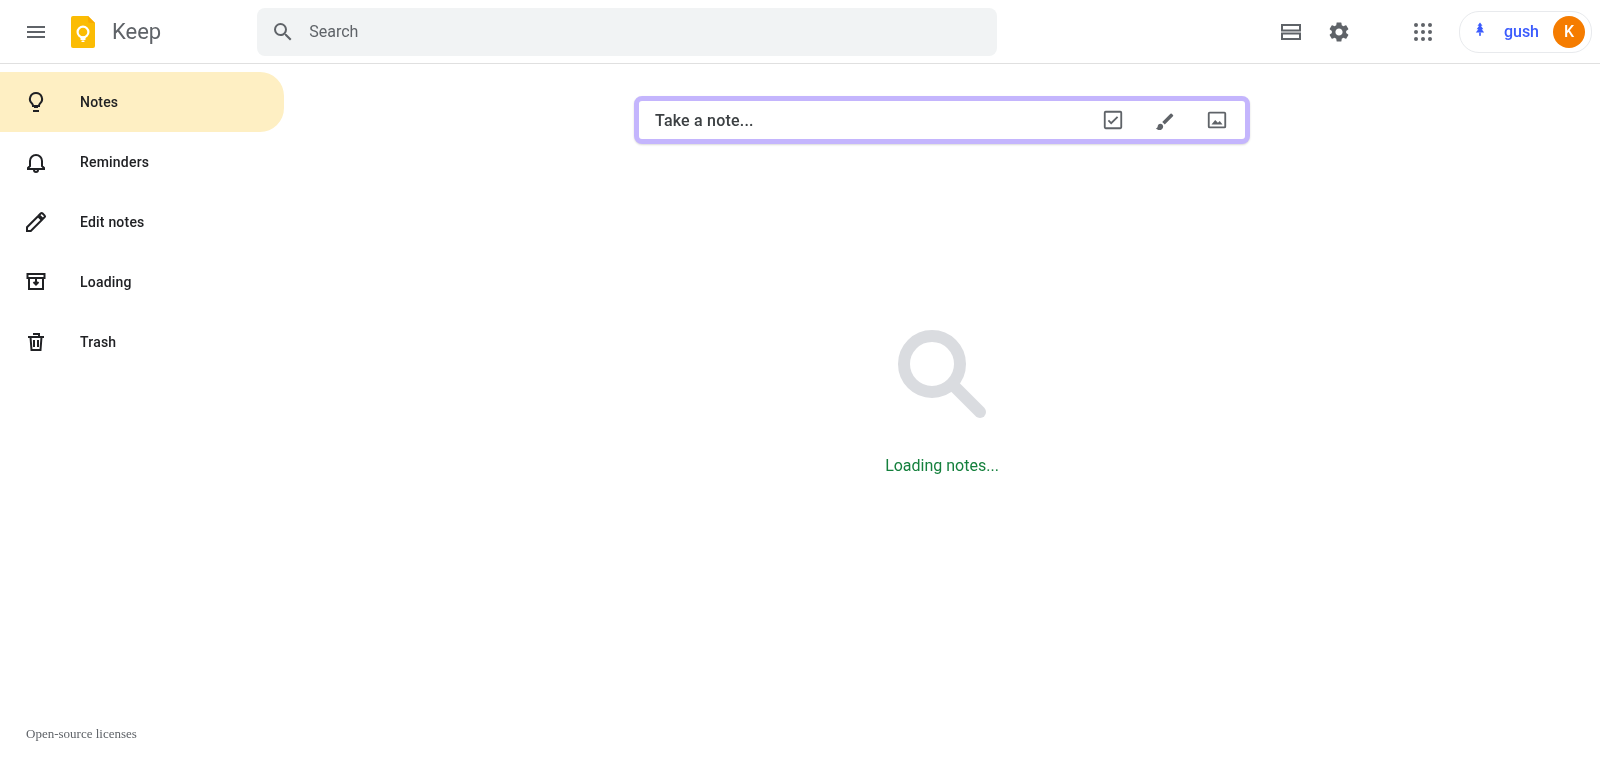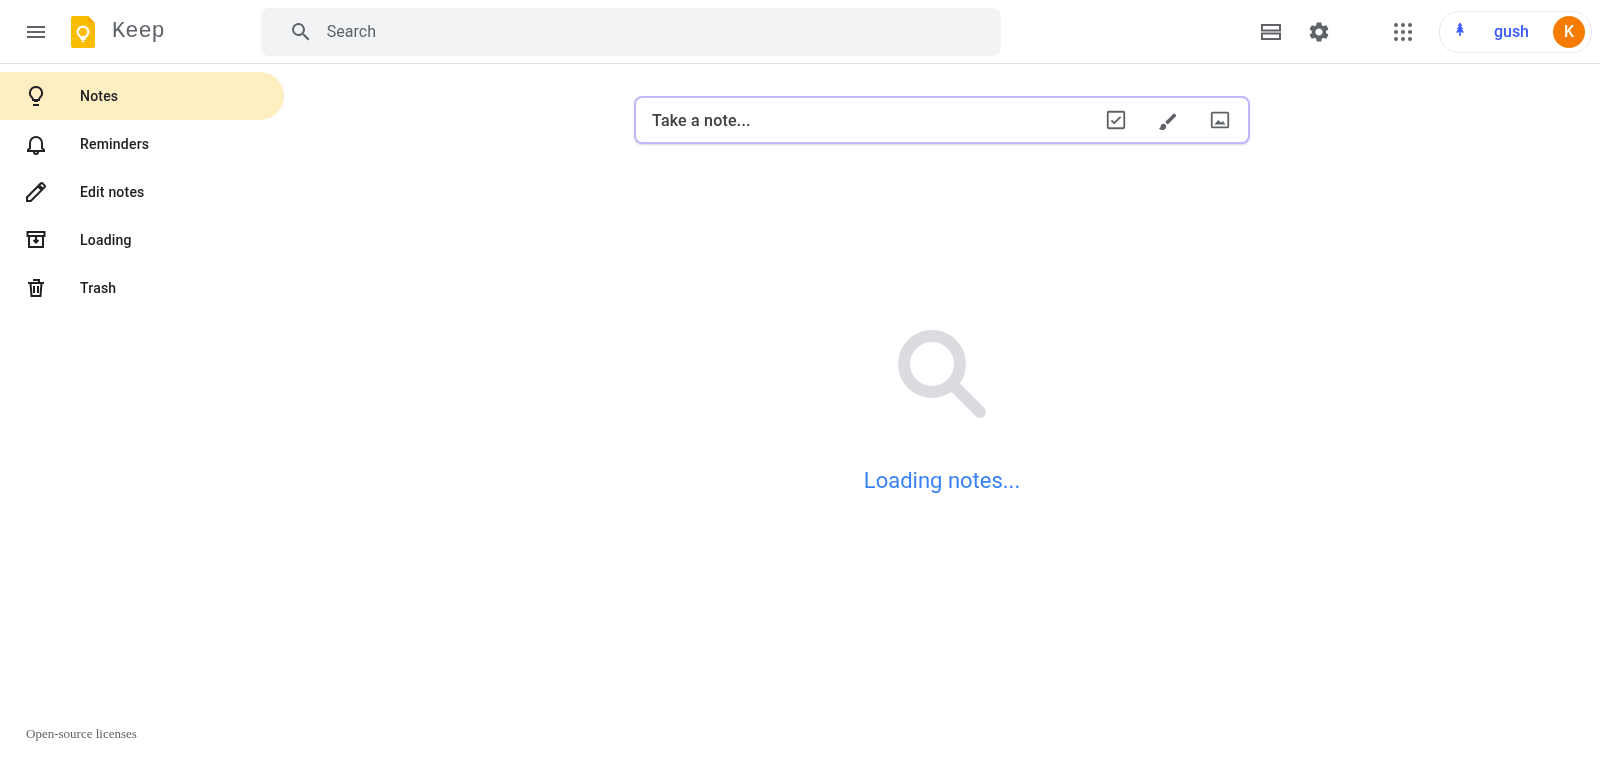--- a/index.html
+++ b/index.html
@@ -45,32 +45,31 @@
       width: 40px;
       height: 40px;
       display: flex;
       align-items: center;
       justify-content: center;
     }
     .brand-text {
       font-size: 22px;
       color: #5f6368;
       letter-spacing: 0px;
-      font-family: Liberation Mono, monospace;
     }
     
     .search-bar {
       margin-left: 96px;
       width: 740px;
       height: 48px;
       background: #f1f3f4;
       border-radius: 8px;
       display: flex;
       align-items: center;
-      padding: 0 28px;
+      padding: 0 14px;
     }
     .search-bar svg { color: #5f6368; }
     .search-input {
       border: none;
       background: transparent;
       outline: none;
       font-size: 16px;
       margin-left: 14px;
       flex: 1;
       color: #3c4043;
@@ -93,21 +92,21 @@
       border-radius: 50%;
       cursor: pointer;
       color: #5f6368;
     }
     
     .header-gap { width: 28px; }
     
     .gush-pill {
       display: flex;
       align-items: center;
-      gap: 24px;
+      gap: 14px;
       border: 1px solid #e8eaed;
       border-radius: 20px;
       padding: 4px 6px 4px 10px;
       margin-left: 8px;
       cursor: pointer;
     }
     .gush-text {
       color: #3b5bfd;
       font-weight: 500;
       font-size: 16px;
@@ -134,21 +133,21 @@
       height: calc(758px - 64px);
     }
     
     
     .sidebar {
       width: 284px;
       padding-top: 8px;
       flex-shrink: 0;
     }
     .side-item {
-      height: 48px;
+      height: 60px;
       display: flex;
       align-items: center;
       padding-left: 24px;
       border-top-right-radius: 24px;
       border-bottom-right-radius: 24px;
       cursor: pointer;
       color: #202124;
       gap: 32px;
     }
     .side-item.active {
@@ -174,21 +173,21 @@
       position: relative;
       padding-top: 32px;
       display: flex;
       flex-direction: column;
       align-items: center;
     }
     
     .note-input-bar {
       width: 616px;
       height: 48px;
-      border: 2px solid #c4b5fd;
+      border: 5px solid #c4b5fd;
       border-radius: 8px;
       display: flex;
       align-items: center;
       padding: 0 16px;
       box-shadow: 0 1px 2px rgba(0,0,0,0.15);
       background: #fff;
     }
     .note-input {
       flex: 1;
       border: none;
@@ -220,23 +219,23 @@
       display: flex;
       flex-direction: column;
       align-items: center;
       color: #bdbdbd;
     }
     .loading-mag {
       color: #dadce0;
       transform: rotate(0deg);
     }
     .loading-text {
-      margin-top: 40px;
-      font-size: 22px;
-      color: #3b82f6;
+      margin-top: 28px;
+      font-size: 16px;
+      color: #15803d;
     }
     
     .footer-link {
       position: absolute;
       bottom: 16px;
       left: 26px;
       font-size: 13px;
       color: #5f6368;
       cursor: pointer;
       font-family: Liberation Serif, serif;

